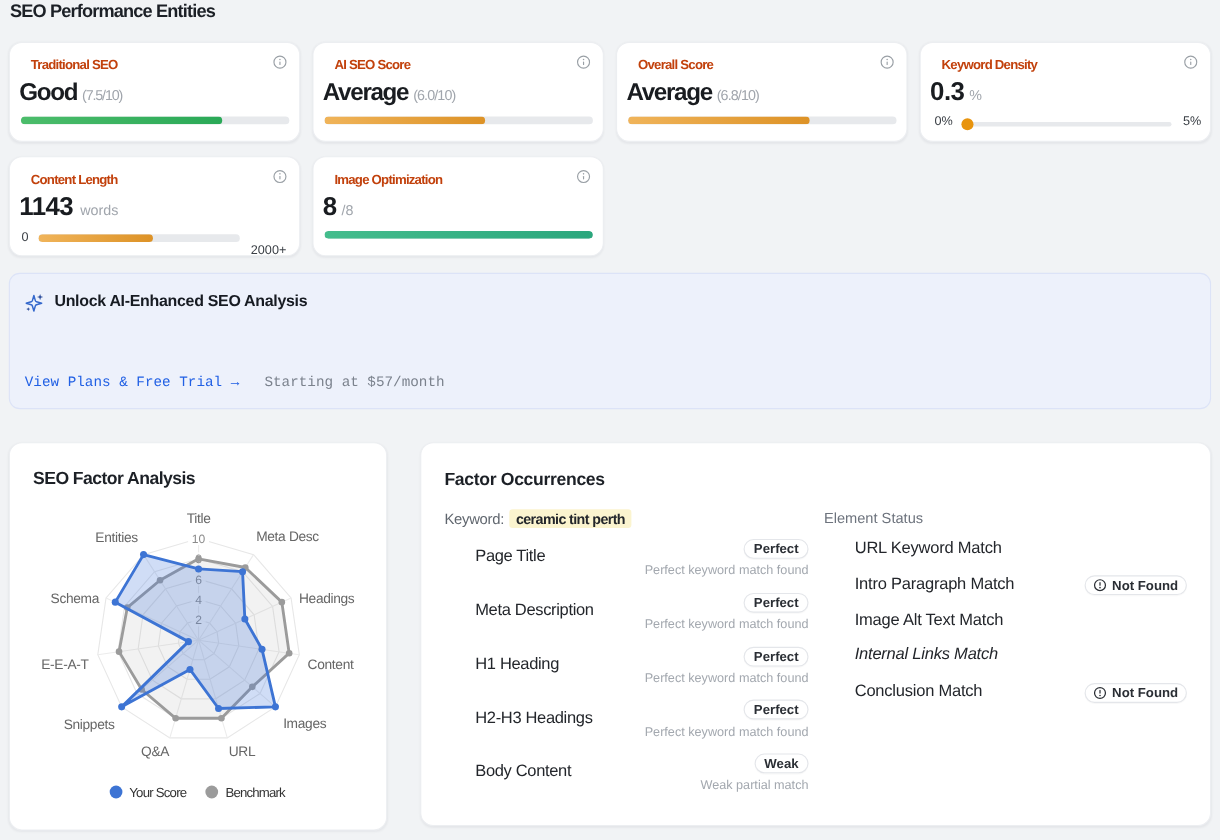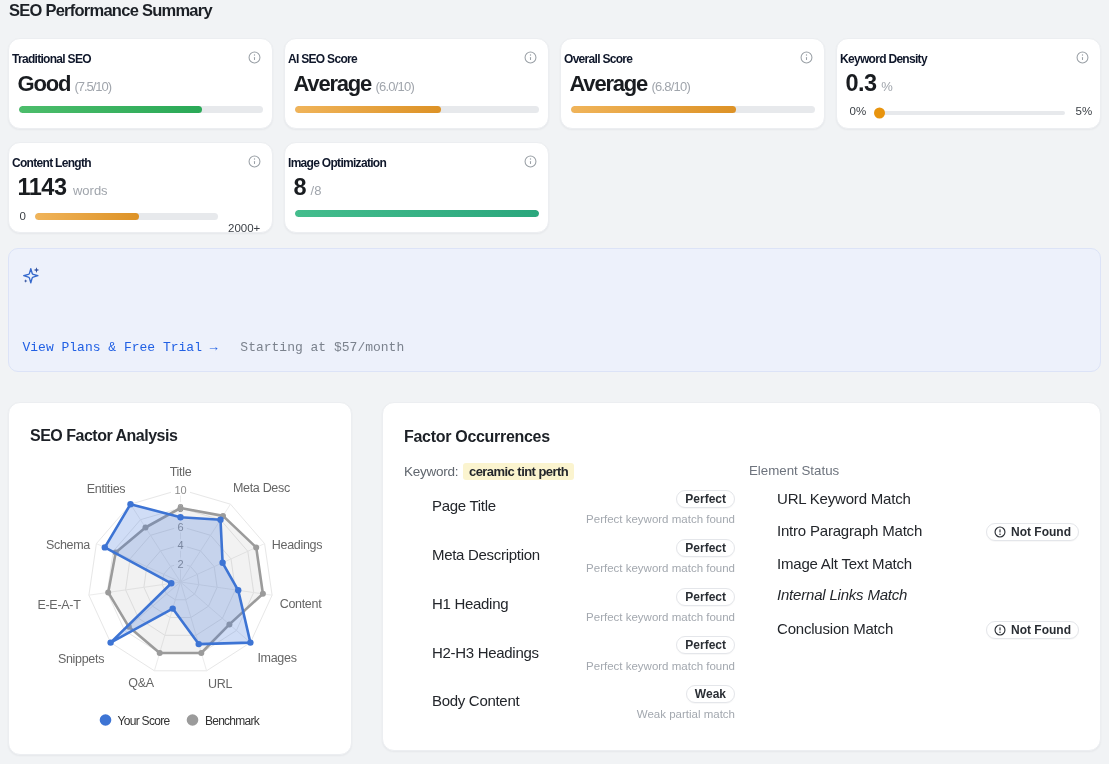--- a/index.html
+++ b/index.html
@@ -1,35 +1,35 @@
 <!DOCTYPE html>
 <html><head>
 <meta charset="utf-8">
 <style>
   * { margin:0; padding:0; box-sizing:border-box; }
   html,body { width:1109px; height:764px; background:#f1f3f5; font-family:"Liberation Sans", sans-serif; overflow:hidden; }
   .card { position:absolute; background:#fff; border-radius:12px; box-shadow:0 1px 2px rgba(16,24,40,.05); border:1px solid #eceef1; }
-  .clabel { position:absolute; left:3px; top:12.5px; font-size:12px; font-weight:700; letter-spacing:-0.7px; color:#0f172a; }
+  .clabel { position:absolute; left:19px; top:12.5px; font-size:12px; font-weight:700; letter-spacing:-0.7px; color:#c2410c; }
   .info { position:absolute; right:11px; top:10.5px; }
   .vrow { position:absolute; left:8.5px; top:31.5px; line-height:25px; white-space:nowrap; }
   .val { font-size:22px; font-weight:700; color:#191c20; letter-spacing:-1.2px; }
   .sub { font-size:13px; font-weight:400; color:#a0a5ac; }
   .track { position:absolute; left:9.5px; width:244px; height:7.5px; border-radius:99px; background:#e7e9ec; overflow:hidden; }
   .fill { height:100%; border-radius:99px; }
   .g-green { background:linear-gradient(90deg,#4cbd6b,#2aa957); }
   .g-jade { background:linear-gradient(90deg,#44bd8d,#2ba77d); }
   .g-orange { background:linear-gradient(90deg,#f0b45a,#dd9226); }
   .badge { position:absolute; display:inline-flex; align-items:center; justify-content:center; height:18px; padding:0 8px; border:1px solid #e4e6ea; border-radius:99px; background:#fff; font-size:12px; font-weight:700; color:#2a2e34; box-shadow:0 1px 1px rgba(0,0,0,.03); white-space:nowrap; }
   .rowlabel { position:absolute; font-size:15px; letter-spacing:-0.3px; color:#23262b; white-space:nowrap;margin-left:28px; }
   .subtxt { position:absolute; font-size:11.5px; color:#a3a8af; white-space:nowrap; }
   .minilab { font-size:11.5px; color:#3a3f45; }
 </style>
 </head>
 <body>
-<div style="position:absolute; left:9px; top:0.5px; font-size:16.5px; font-weight:700; letter-spacing:-0.75px; color:#1c2026;">SEO Performance Summary</div>
+<div style="position:absolute; left:9px; top:0.5px; font-size:16.5px; font-weight:700; letter-spacing:-0.75px; color:#1c2026;">SEO Performance Entities</div>
 
 <div class="card" style="left:8px; top:38px; width:265px; height:91px;">
   <span class="clabel">Traditional SEO</span>
     <span class="info"><svg width="13" height="13" viewBox="0 0 16 16">
         <circle cx="8" cy="8" r="6.7" fill="none" stroke="#9aa0a6" stroke-width="1.3"></circle>
         <rect x="7.35" y="7.3" width="1.3" height="3.9" rx="0.65" fill="#9aa0a6"></rect>
         <circle cx="8" cy="5" r="0.85" fill="#9aa0a6"></circle>
       </svg></span>
   <div class="vrow"><span class="val">Good</span> <span class="sub" style="letter-spacing:-1.05px;">(7.5/10)</span></div>
   <div class="track" style="top:66.5px;">
@@ -101,20 +101,21 @@
       <div class="fill g-jade" style="width:100%"></div>
     </div>
 </div>
 
 <div style="position:absolute; left:8px; top:248px; width:1093px; height:123.5px; background:#edf1fb; border:1px solid #dce3f7; border-radius:10px;">
   <svg width="17" height="18" viewBox="0 0 24 25" style="position:absolute; left:14px; top:16.5px;">
   <path d="M11 3.5 L12.9 10.1 C13.1 10.85 13.65 11.4 14.4 11.6 L21 13.5 L14.4 15.4 C13.65 15.6 13.1 16.15 12.9 16.9 L11 23.5 L9.1 16.9 C8.9 16.15 8.35 15.6 7.6 15.4 L1 13.5 L7.6 11.6 C8.35 11.4 8.9 10.85 9.1 10.1 Z" fill="#ebf2fd" stroke="#3468cc" stroke-width="1.9" stroke-linejoin="round"></path>
   <path d="M19 1.5 L20 4.5 L23 5.5 L20 6.5 L19 9.5 L18 6.5 L15 5.5 L18 4.5 Z" fill="#2c4d9c"></path>
   <path d="M3.8 18.5 L4.5 20.3 L6.3 21 L4.5 21.7 L3.8 23.5 L3.1 21.7 L1.3 21 L3.1 20.3 Z" fill="#2c4d9c"></path>
 </svg>
+  <div style="position:absolute; left:40.5px; top:17px; font-size:14.5px; font-weight:700; letter-spacing:-0.27px; color:#171b22;">Unlock AI-Enhanced SEO Analysis</div>
   <div style="position:absolute; left:13.5px; top:90.5px; font-size:13px; white-space:nowrap;font-family:Liberation Mono, monospace;">
     <span style="color:#2160e4;">View Plans &amp; Free Trial →</span>
     <span style="color:#7b828d; margin-left:15px;">Starting at $57/month</span>
   </div>
 </div>
 
 <div class="card" style="left:8px; top:402px; width:344px; height:353px;">
   <div style="position:absolute; left:21px; top:24px; font-size:16px; font-weight:700; letter-spacing:-0.5px; color:#1c2026;">SEO Factor Analysis</div>
   <svg width="344" height="353" viewBox="0 0 344 353" style="position:absolute; left:0; top:0;">
     <g fill="none" stroke="#e7e7e7" stroke-width="1">

